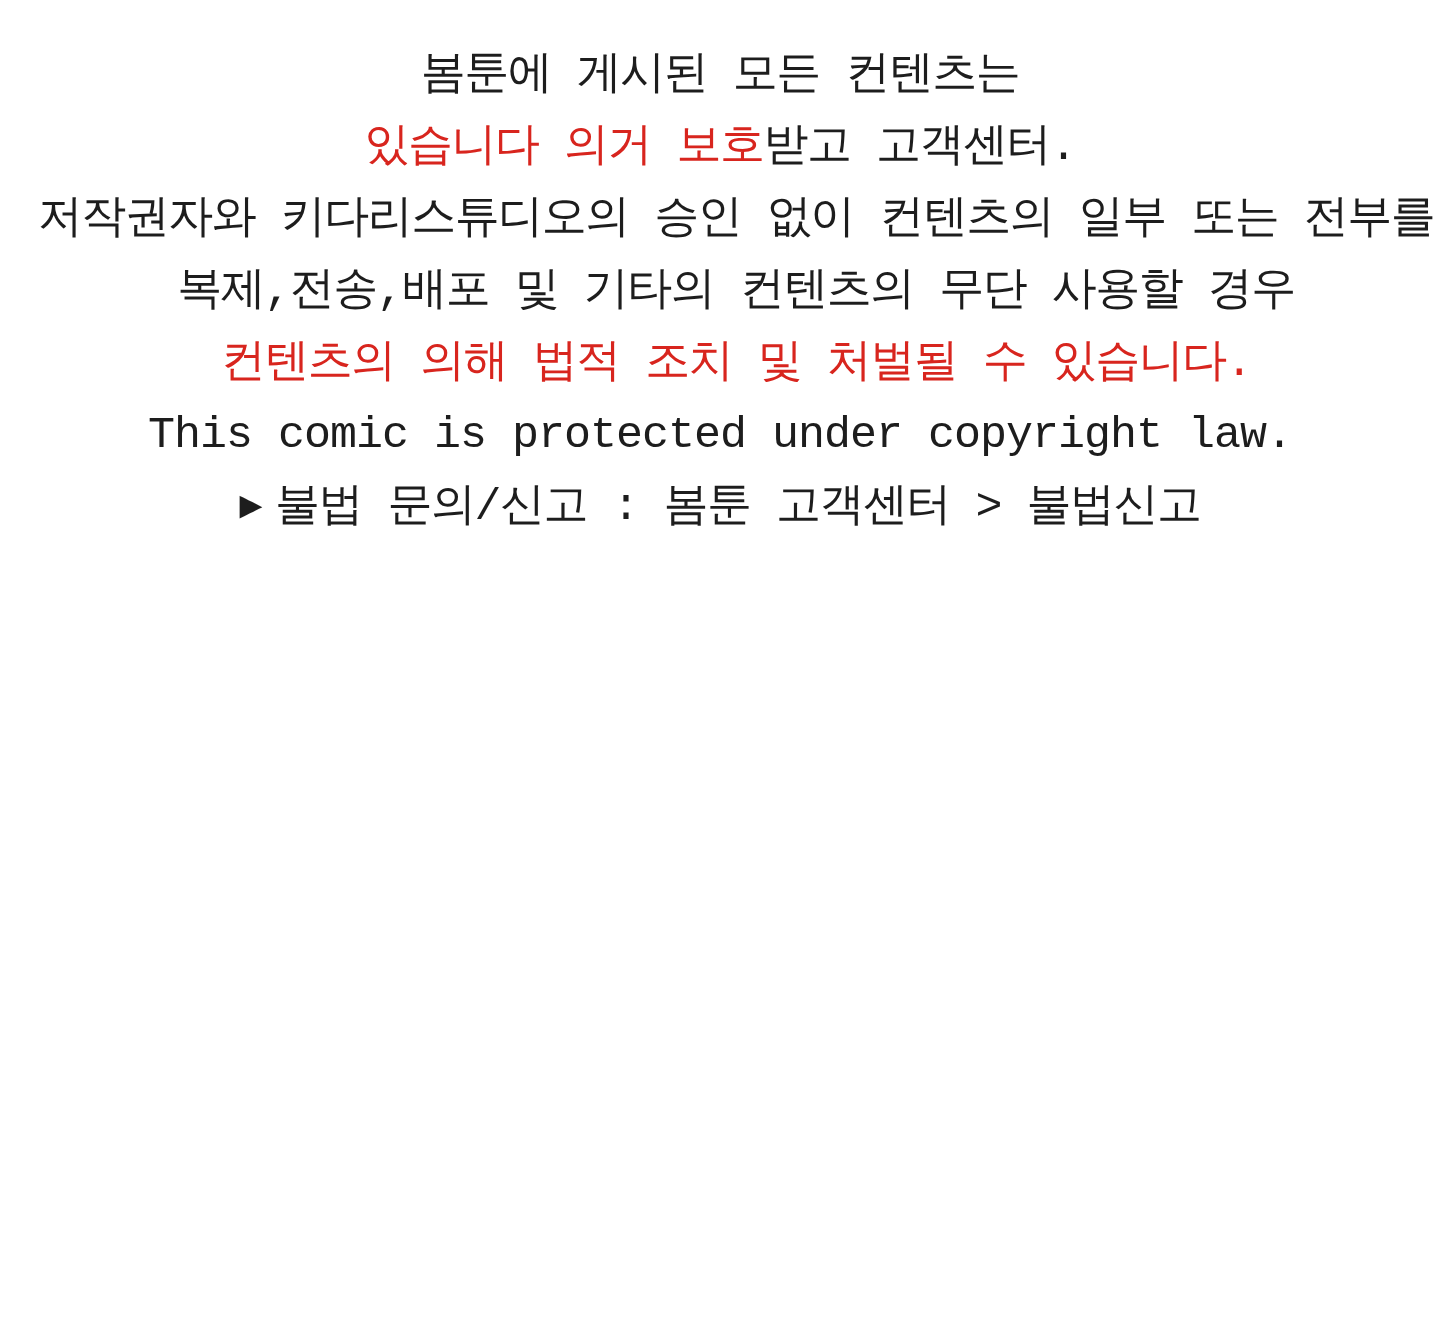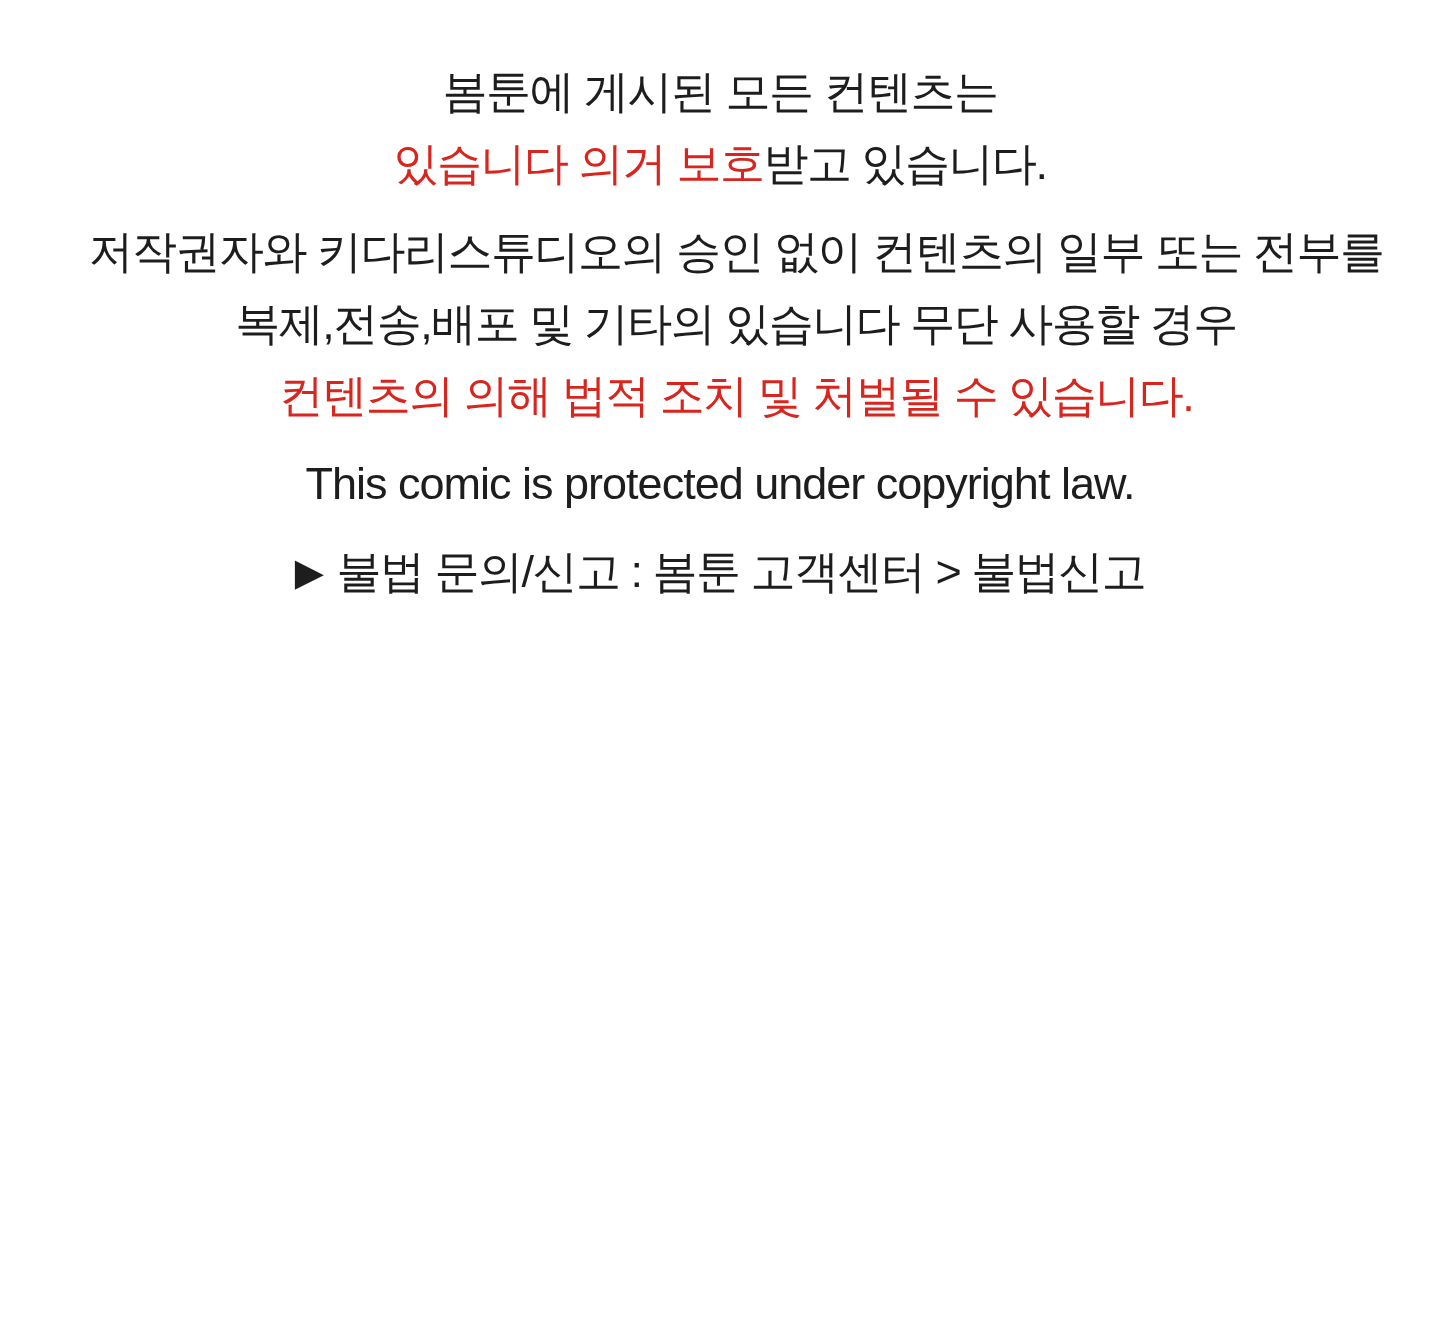--- a/index.html
+++ b/index.html
@@ -18,46 +18,47 @@
     min-height: 1321px;
     padding-top: 40px;
     text-align: center;
     color: var(--text-color, #1d1d1d);
     font-size: 45px;
     line-height: 72px;
     letter-spacing: -1.5px;
     font-weight: 400;
   }
   .copyright-notice p {
-    margin: 16px;
+    margin: 0;
+    font-family: Liberation Mono, monospace;
   }
   .block2 { margin-top: 32px; padding-left: 32px; }
   .block3 { margin-top: 24px; letter-spacing: -1px; text-align: center; }
   .footer-line { margin-top: 66px; }
   .red { color: var(--accent-red, #d8251e); }
   .triangle-bullet {
     display: inline-block;
     margin-right: 14px;
     transform: translateY(-2px);
     font-size: 38px;
   }
 </style>
 </head>
 <body style="background: rgb(255, 255, 255);">
 
 <div class="copyright-notice">
 
   <p class="block1">
     <span>봄툰에 게시된 모든 컨텐츠는</span><br>
-    <span class="red">있습니다 의거 보호</span><span>받고 있습니다.</span>
+    <span class="red">있습니다 의거 보호</span><span>받고 고객센터.</span>
   </p>
 
   <p class="block2">
     <span>저작권자와 키다리스튜디오의 승인 없이 컨텐츠의 일부 또는 전부를</span><br>
-    <span>복제,전송,배포 및 기타의 있습니다 무단 사용할 경우</span><br>
+    <span>복제,전송,배포 및 기타의 컨텐츠의 무단 사용할 경우</span><br>
     <span class="red">컨텐츠의 의해 법적 조치 및 처벌될 수 있습니다.</span>
   </p>
 
   <p class="block3">
     <span>This comic is protected under copyright law.</span><br>
   </p>
 
   <p class="footer-line">
     <span class="triangle-bullet">▶</span><span>불법 문의/신고 : 봄툰 고객센터 &gt; 불법신고</span>
   </p>

